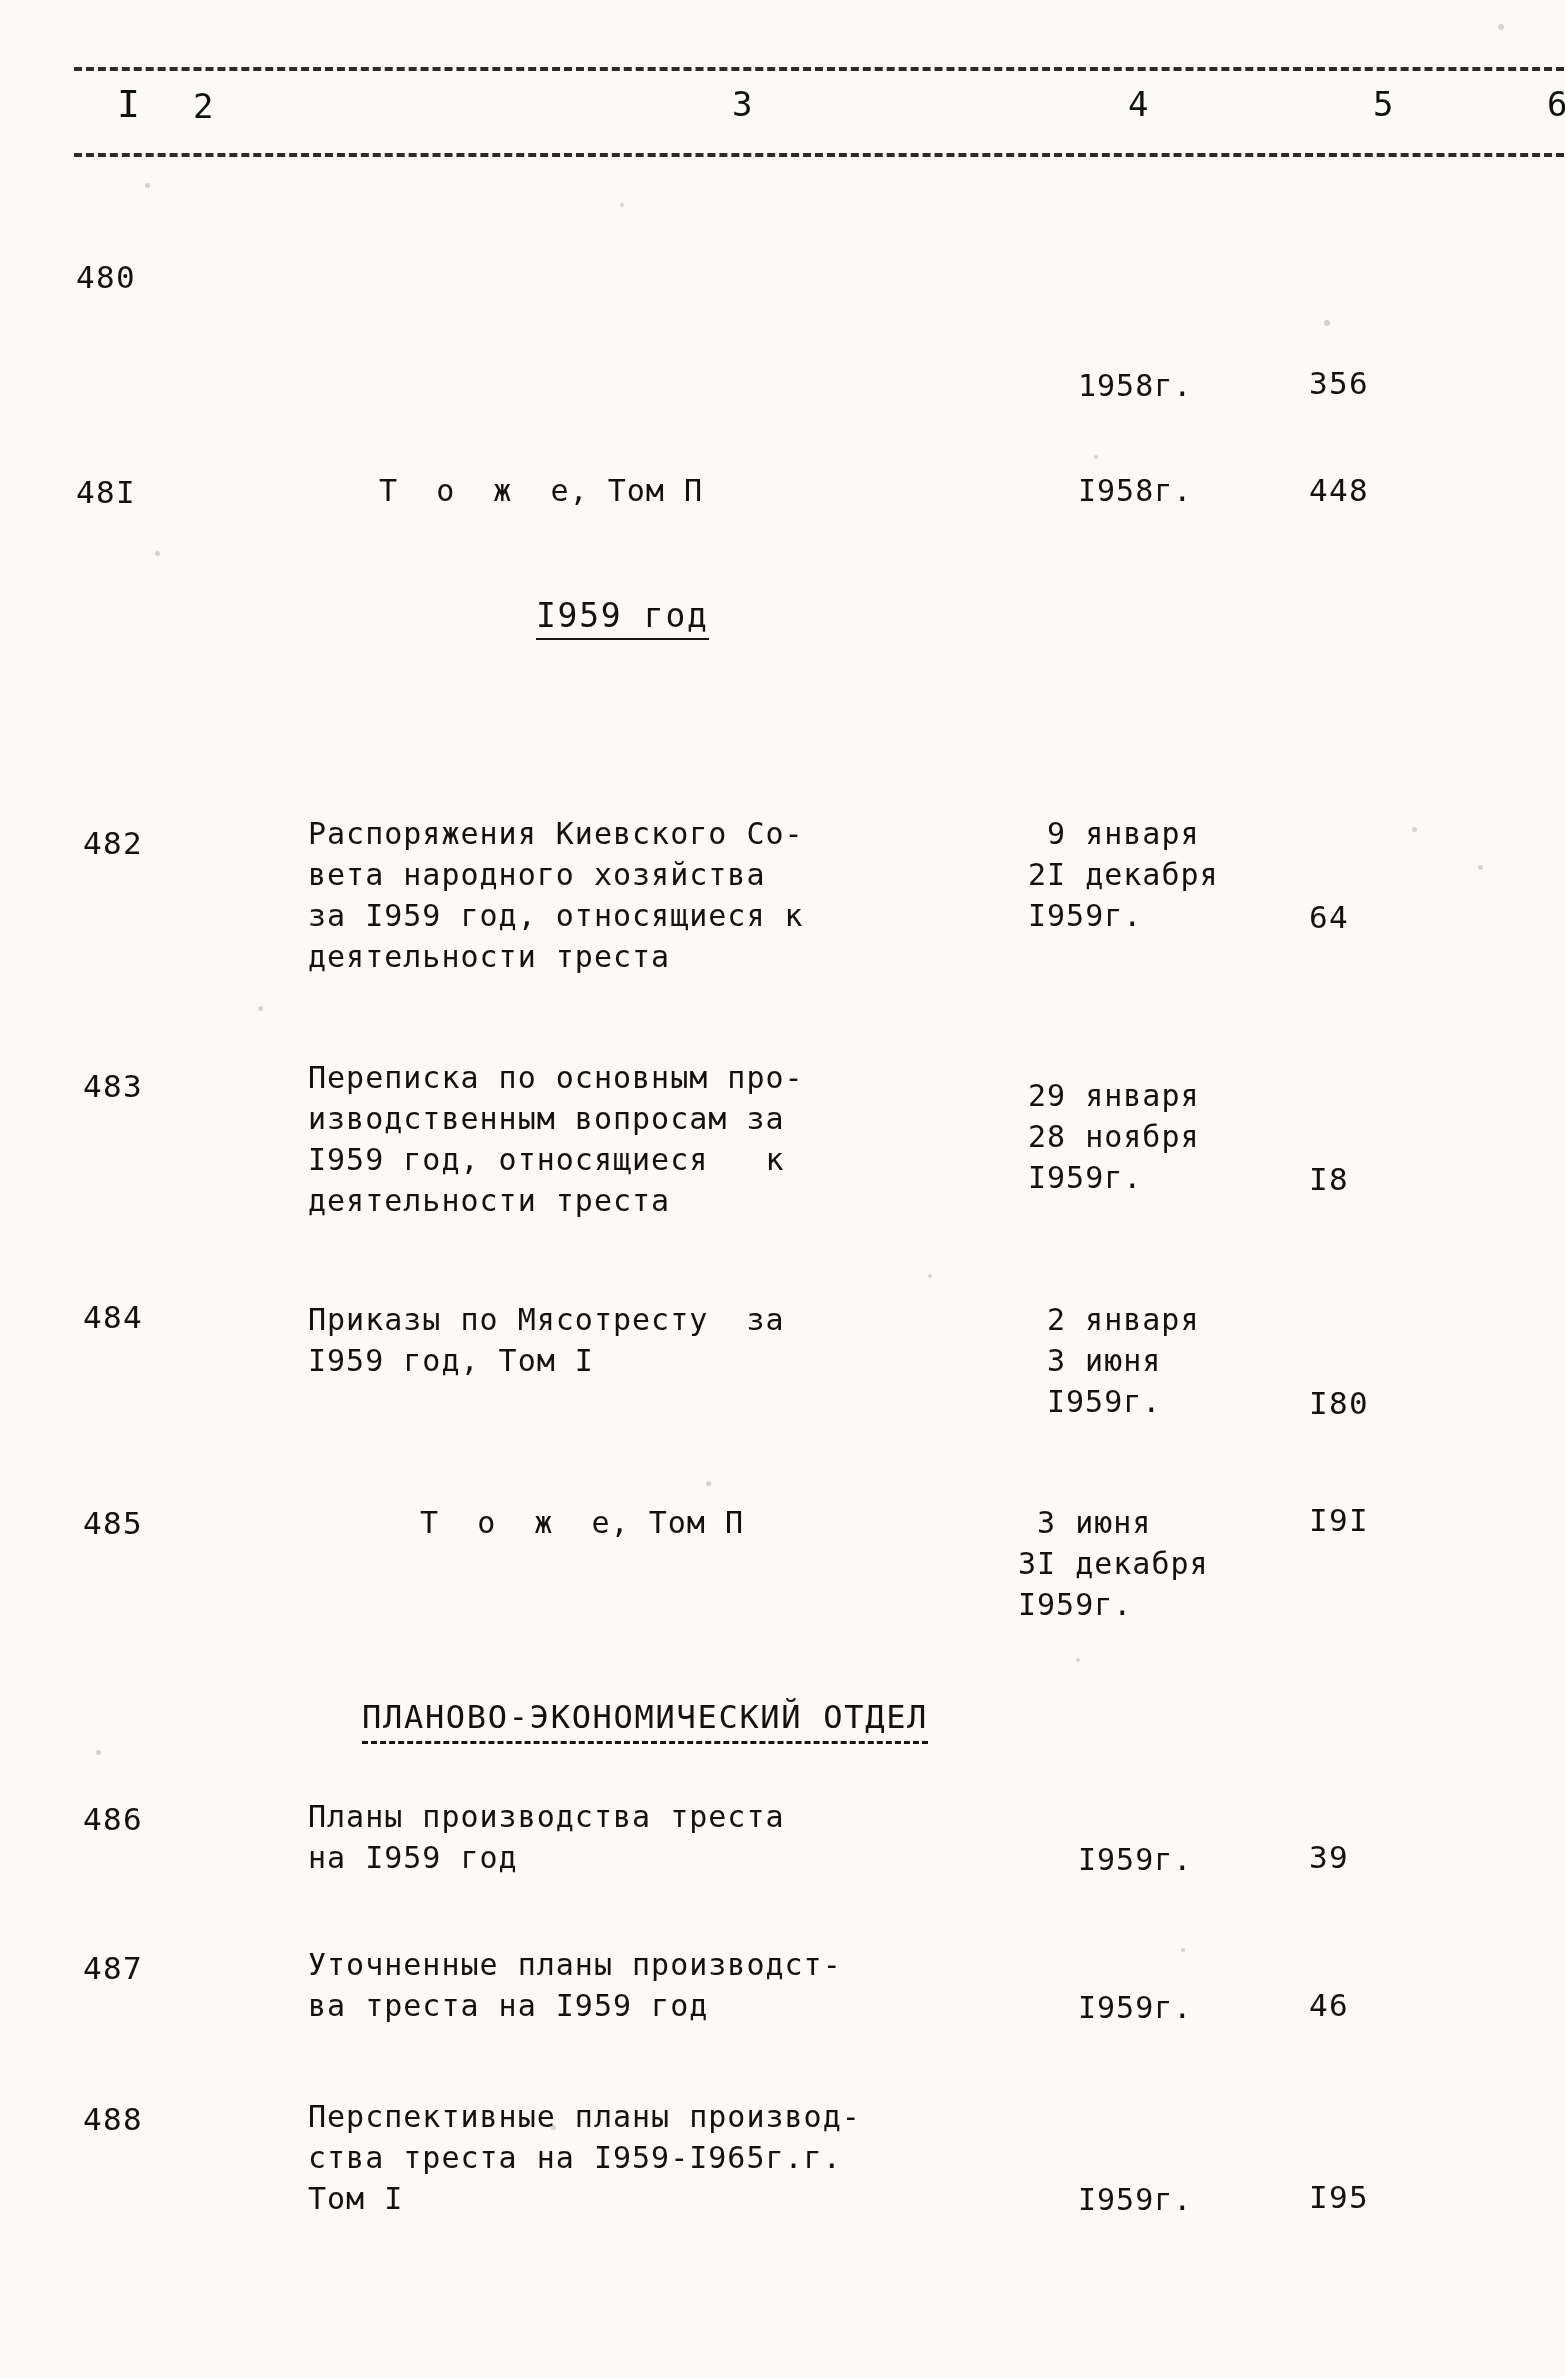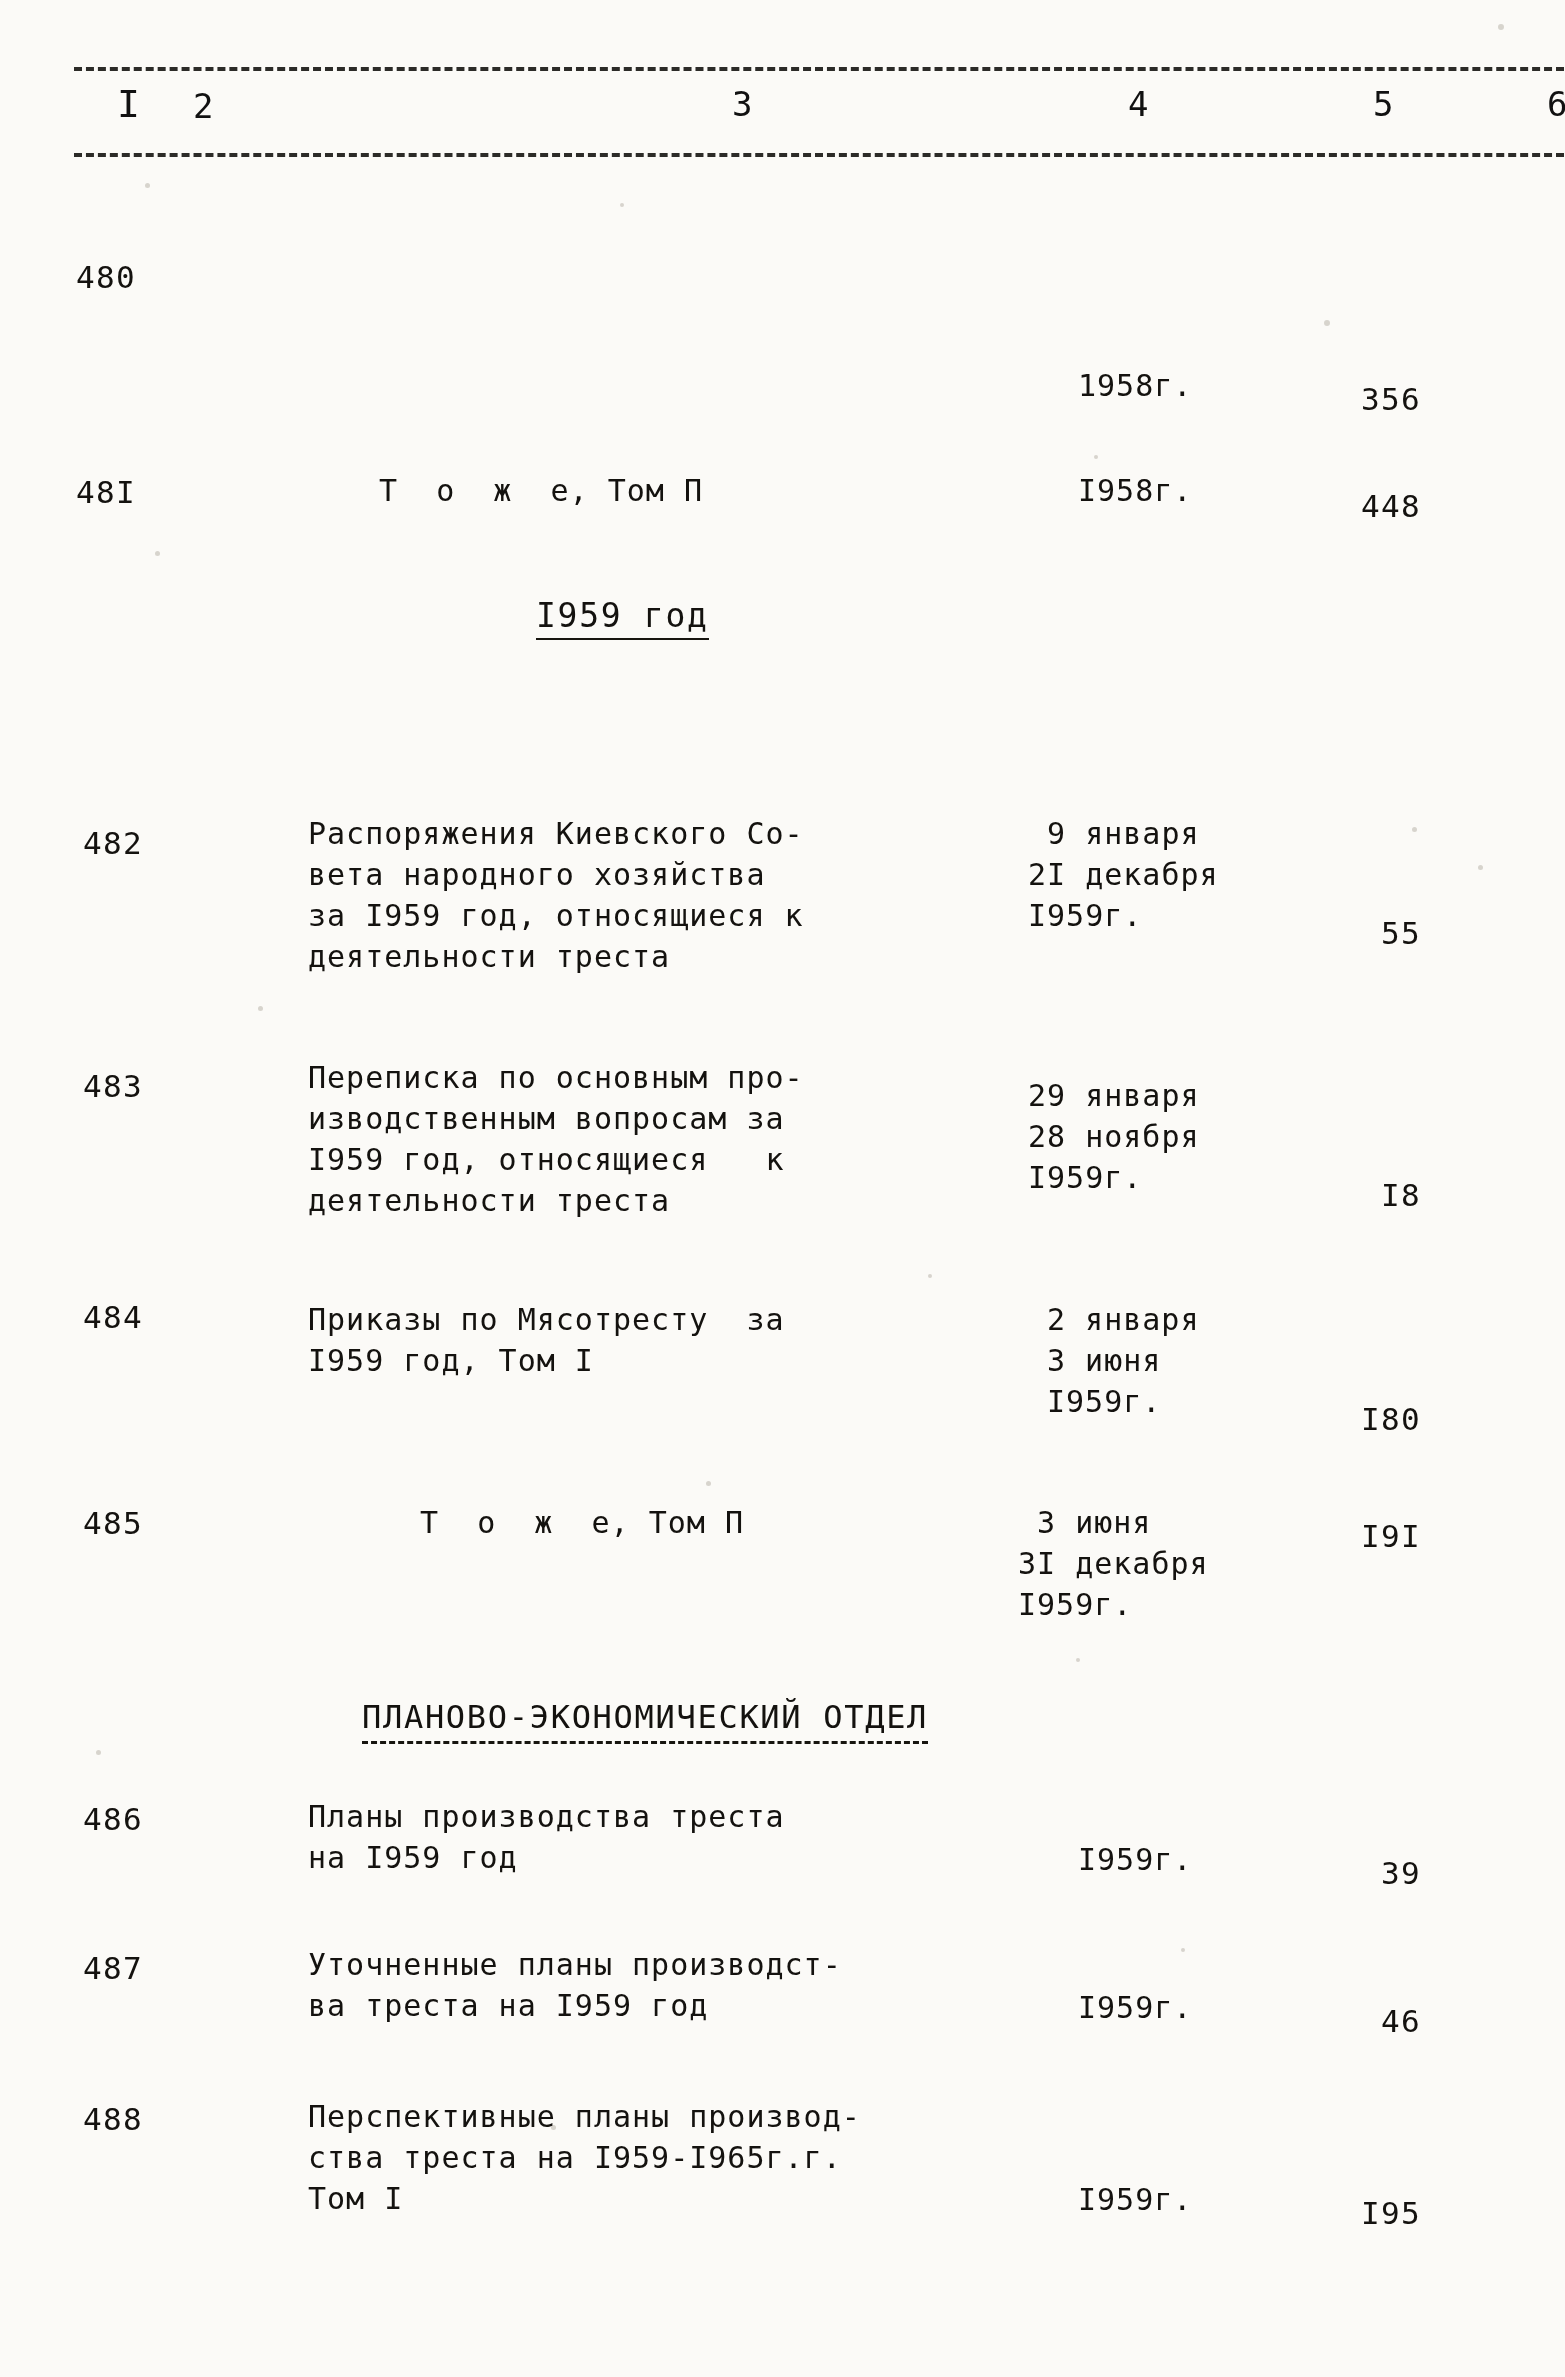--- a/index.html
+++ b/index.html
@@ -72,22 +72,20 @@
     font-size: 30px;
     line-height: 41px;
     letter-spacing: 1px;
     white-space: pre;
   }
   .pages {
     position: absolute;
     font-size: 31px;
     letter-spacing: 1.3px;
     white-space: pre;
-    text-align: right;
-    margin-top: 16px;
   }
 
   
   .year-head {
     position: absolute;
     font-size: 33px;
     letter-spacing: 1.7px;
     white-space: pre;
     border-bottom: 2.6px solid #17150f;
     padding-bottom: 2.6px;
@@ -146,21 +144,21 @@
 
 
     <div class="num" style="left:83px;top:825px;">482</div>
     <div class="title" style="left:308px;top:813px;">Распоряжения Киевского Со-
 вета народного хозяйства
 за I959 год, относящиеся к
 деятельности треста</div>
     <div class="date" style="left:1028px;top:813px;"> 9 января
 2I декабря
 I959г.</div>
-    <div class="pages" style="left:1309px;top:899px;width:112px;">55</div>
+    <div class="pages" style="left:1309px;top:899px;width:112px;">64</div>
 
     <div class="num" style="left:83px;top:1068px;">483</div>
     <div class="title" style="left:308px;top:1057px;">Переписка по основным про-
 изводственным вопросам за
 I959 год, относящиеся   к
 деятельности треста</div>
     <div class="date" style="left:1028px;top:1075px;">29 января
 28 ноября
 I959г.</div>
     <div class="pages" style="left:1309px;top:1161px;width:112px;">I8</div>

